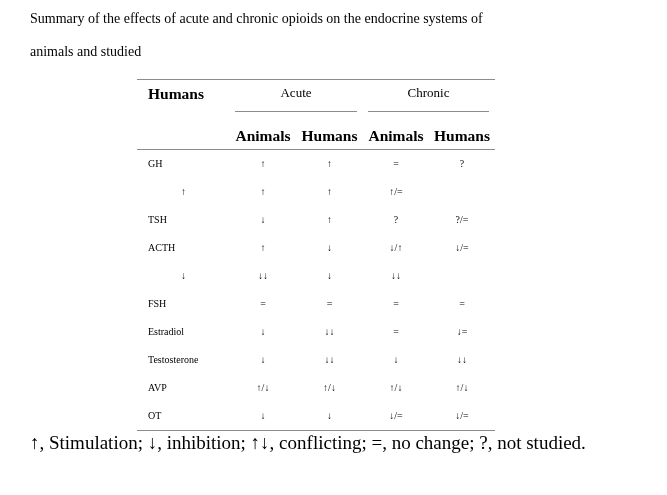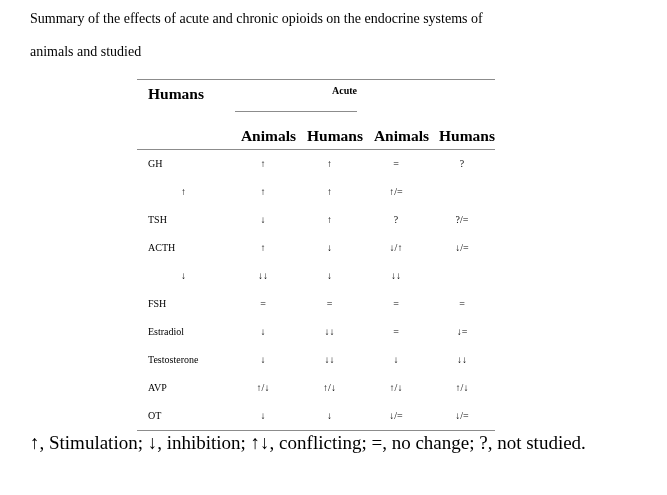--- a/index.html
+++ b/index.html
@@ -31,33 +31,33 @@
     grid-template-columns:93px 133px 132px;
     height:32px;
   }
   .hormone-h{
     font-weight:bold;font-size:15.5px;
     padding-left:11px;padding-top:5px;
   }
   .group{
     margin-left:5px;margin-right:6px;
     border-bottom:1px solid var(--rule);
-    text-align:right;
-    font-weight:bold;font-size:10px;
+    text-align:center;
+    font-weight:normal;font-size:13px;
     padding-top:5px;
   }
   .hrow2{
     display:grid;
     grid-template-columns:93px 66px 67px 66px 66px;
     height:37px;
     border-bottom:1px solid var(--rule);
     align-items:end;
   }
   .sub{
-    text-align:right;font-weight:bold;font-size:15.5px;
+    text-align:center;font-weight:bold;font-size:15.5px;
     padding-bottom:4px;
   }
   .trow{
     display:grid;
     grid-template-columns:93px 66px 67px 66px 66px;
     height:28px;line-height:28px;
     font-size:10px;
   }
   .trow .hormone{padding-left:11px;}
   .trow .sym{
@@ -76,20 +76,23 @@
 <div class="title">
   <div>Summary of the effects of acute and chronic opioids on the endocrine systems of</div>
   <div>animals and studied</div>
 </div>
 
 <div class="table">
   <div class="hrow1">
     <div class="hormone-h">Humans</div>
     <div class="group">
       <span>Acute</span>
+    </div>
+    <div class="group">
+      <span>Chronic</span>
     </div>
   </div>
   <div class="hrow2">
     <div></div>
     <div class="sub">Animals</div>
     <div class="sub">Humans</div>
     <div class="sub">Animals</div>
     <div class="sub">Humans</div>
   </div>
   <div>

